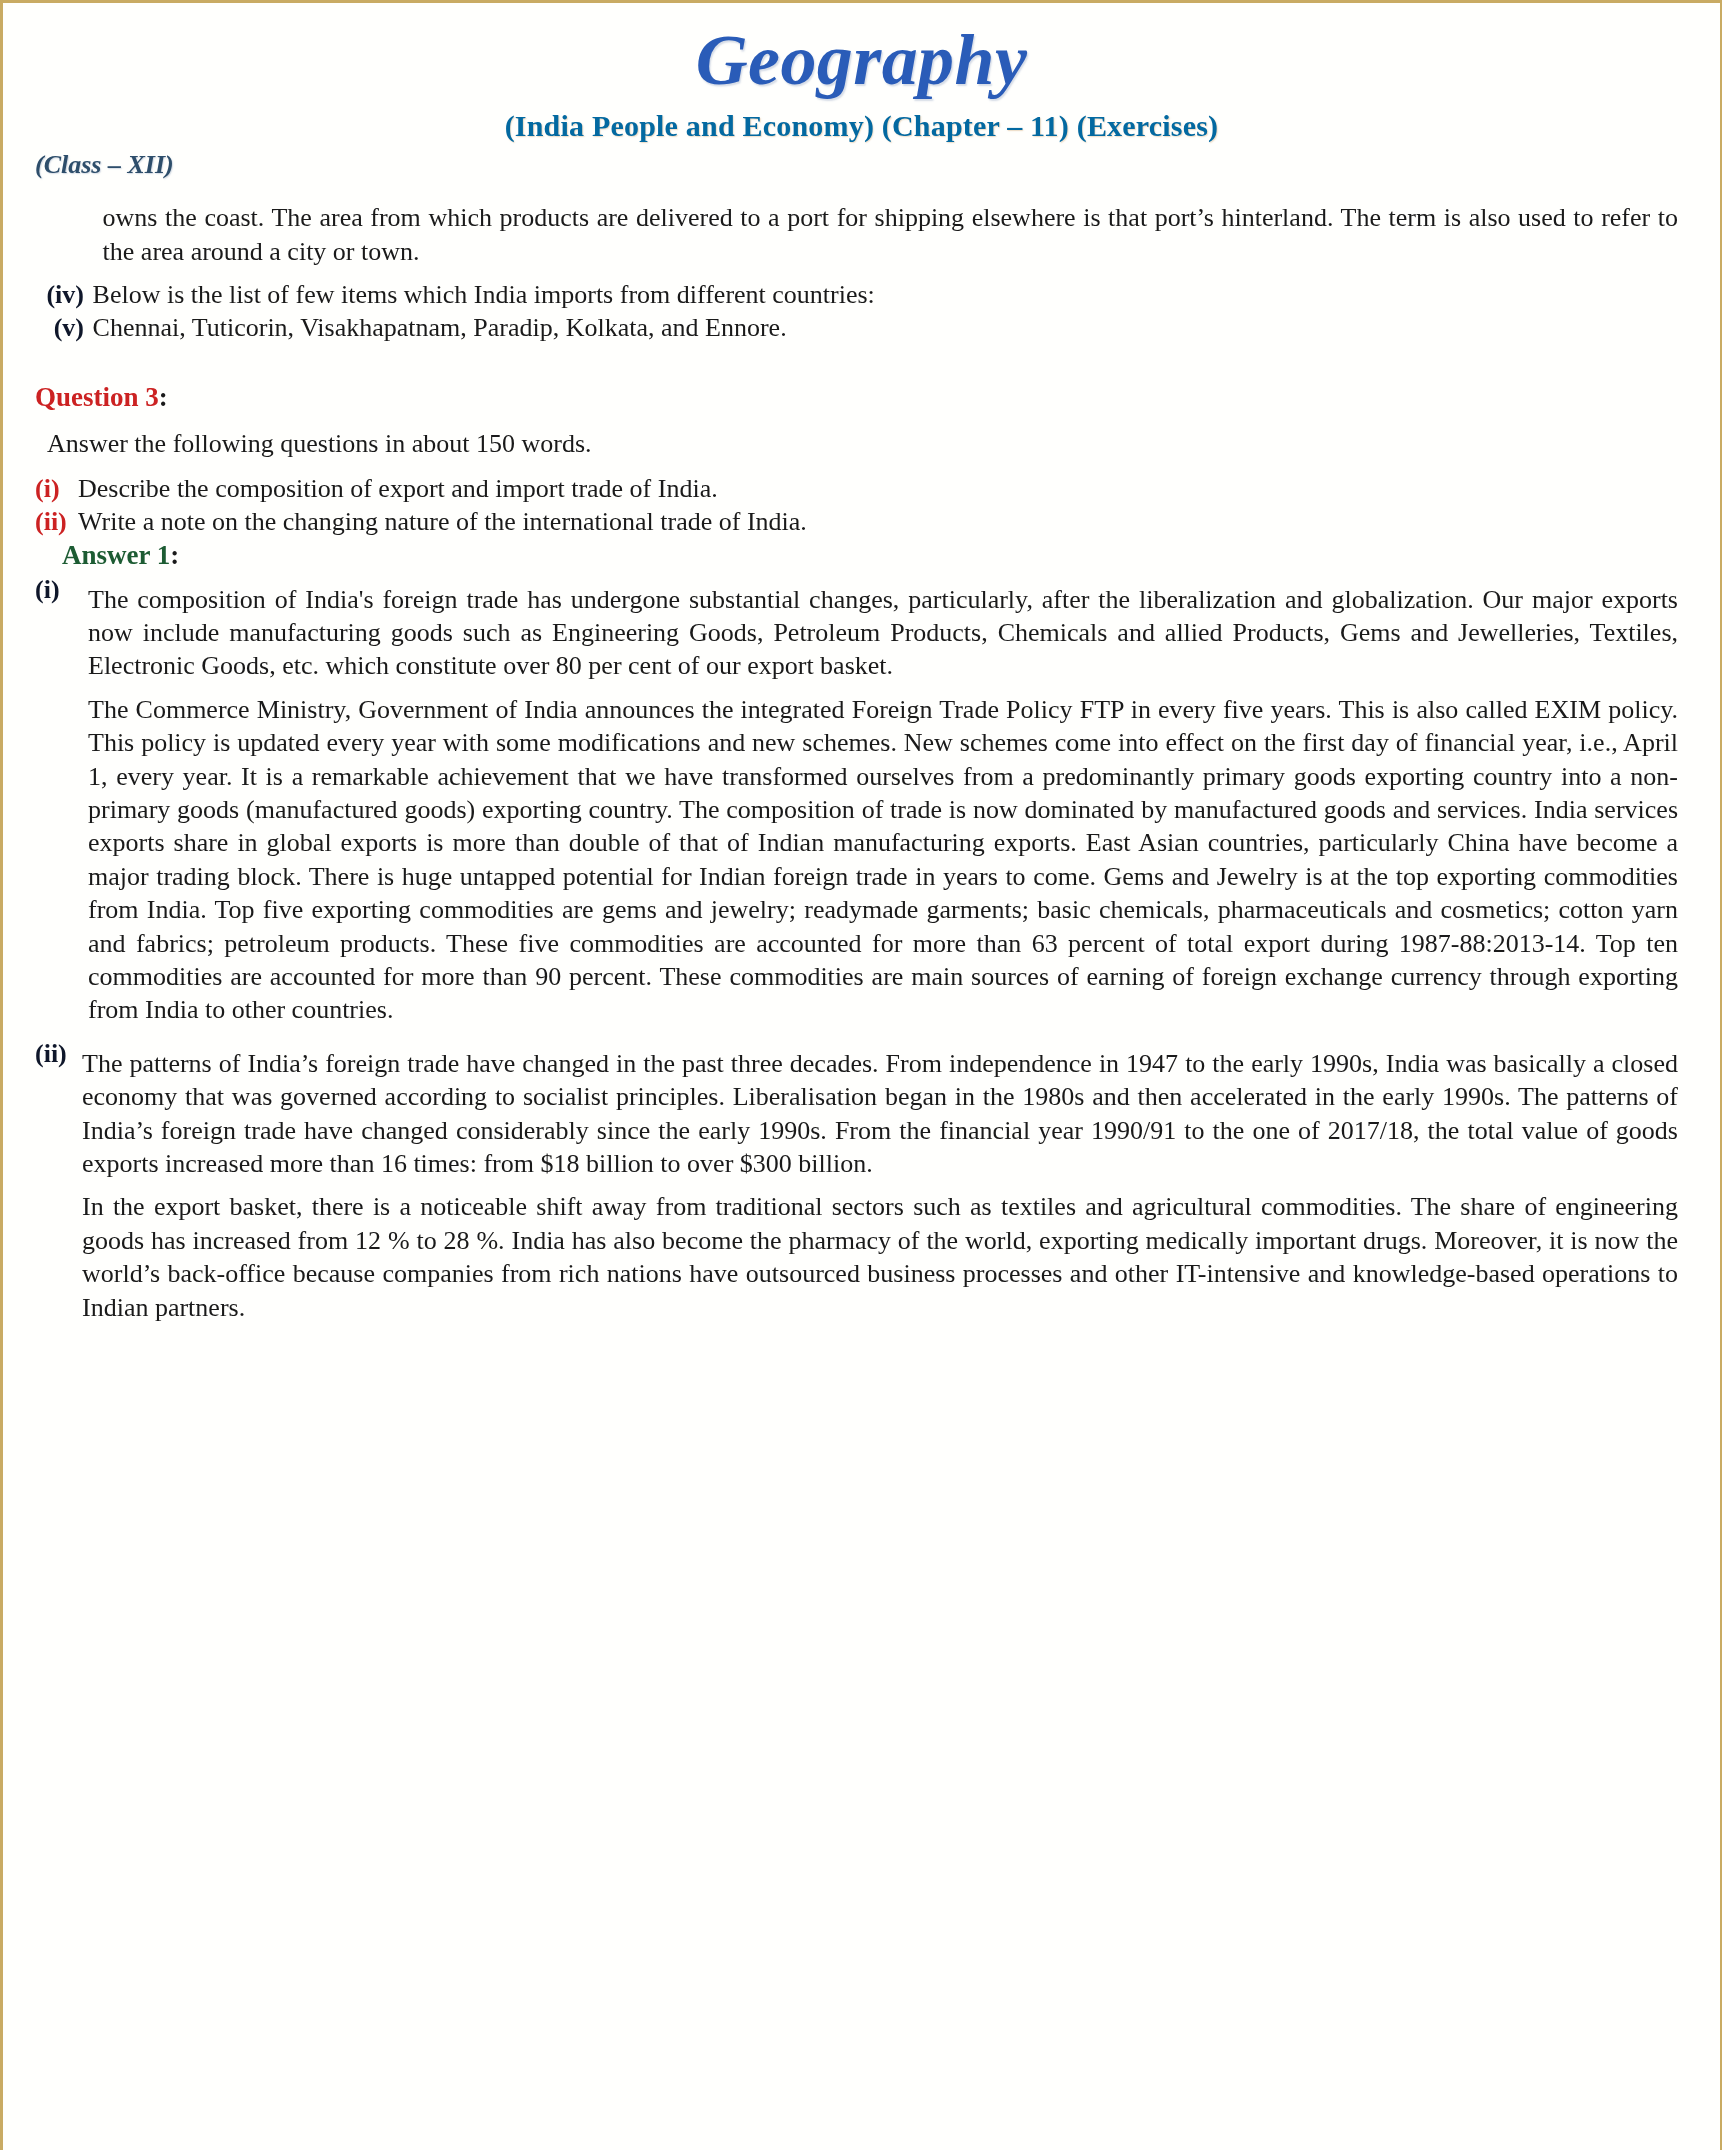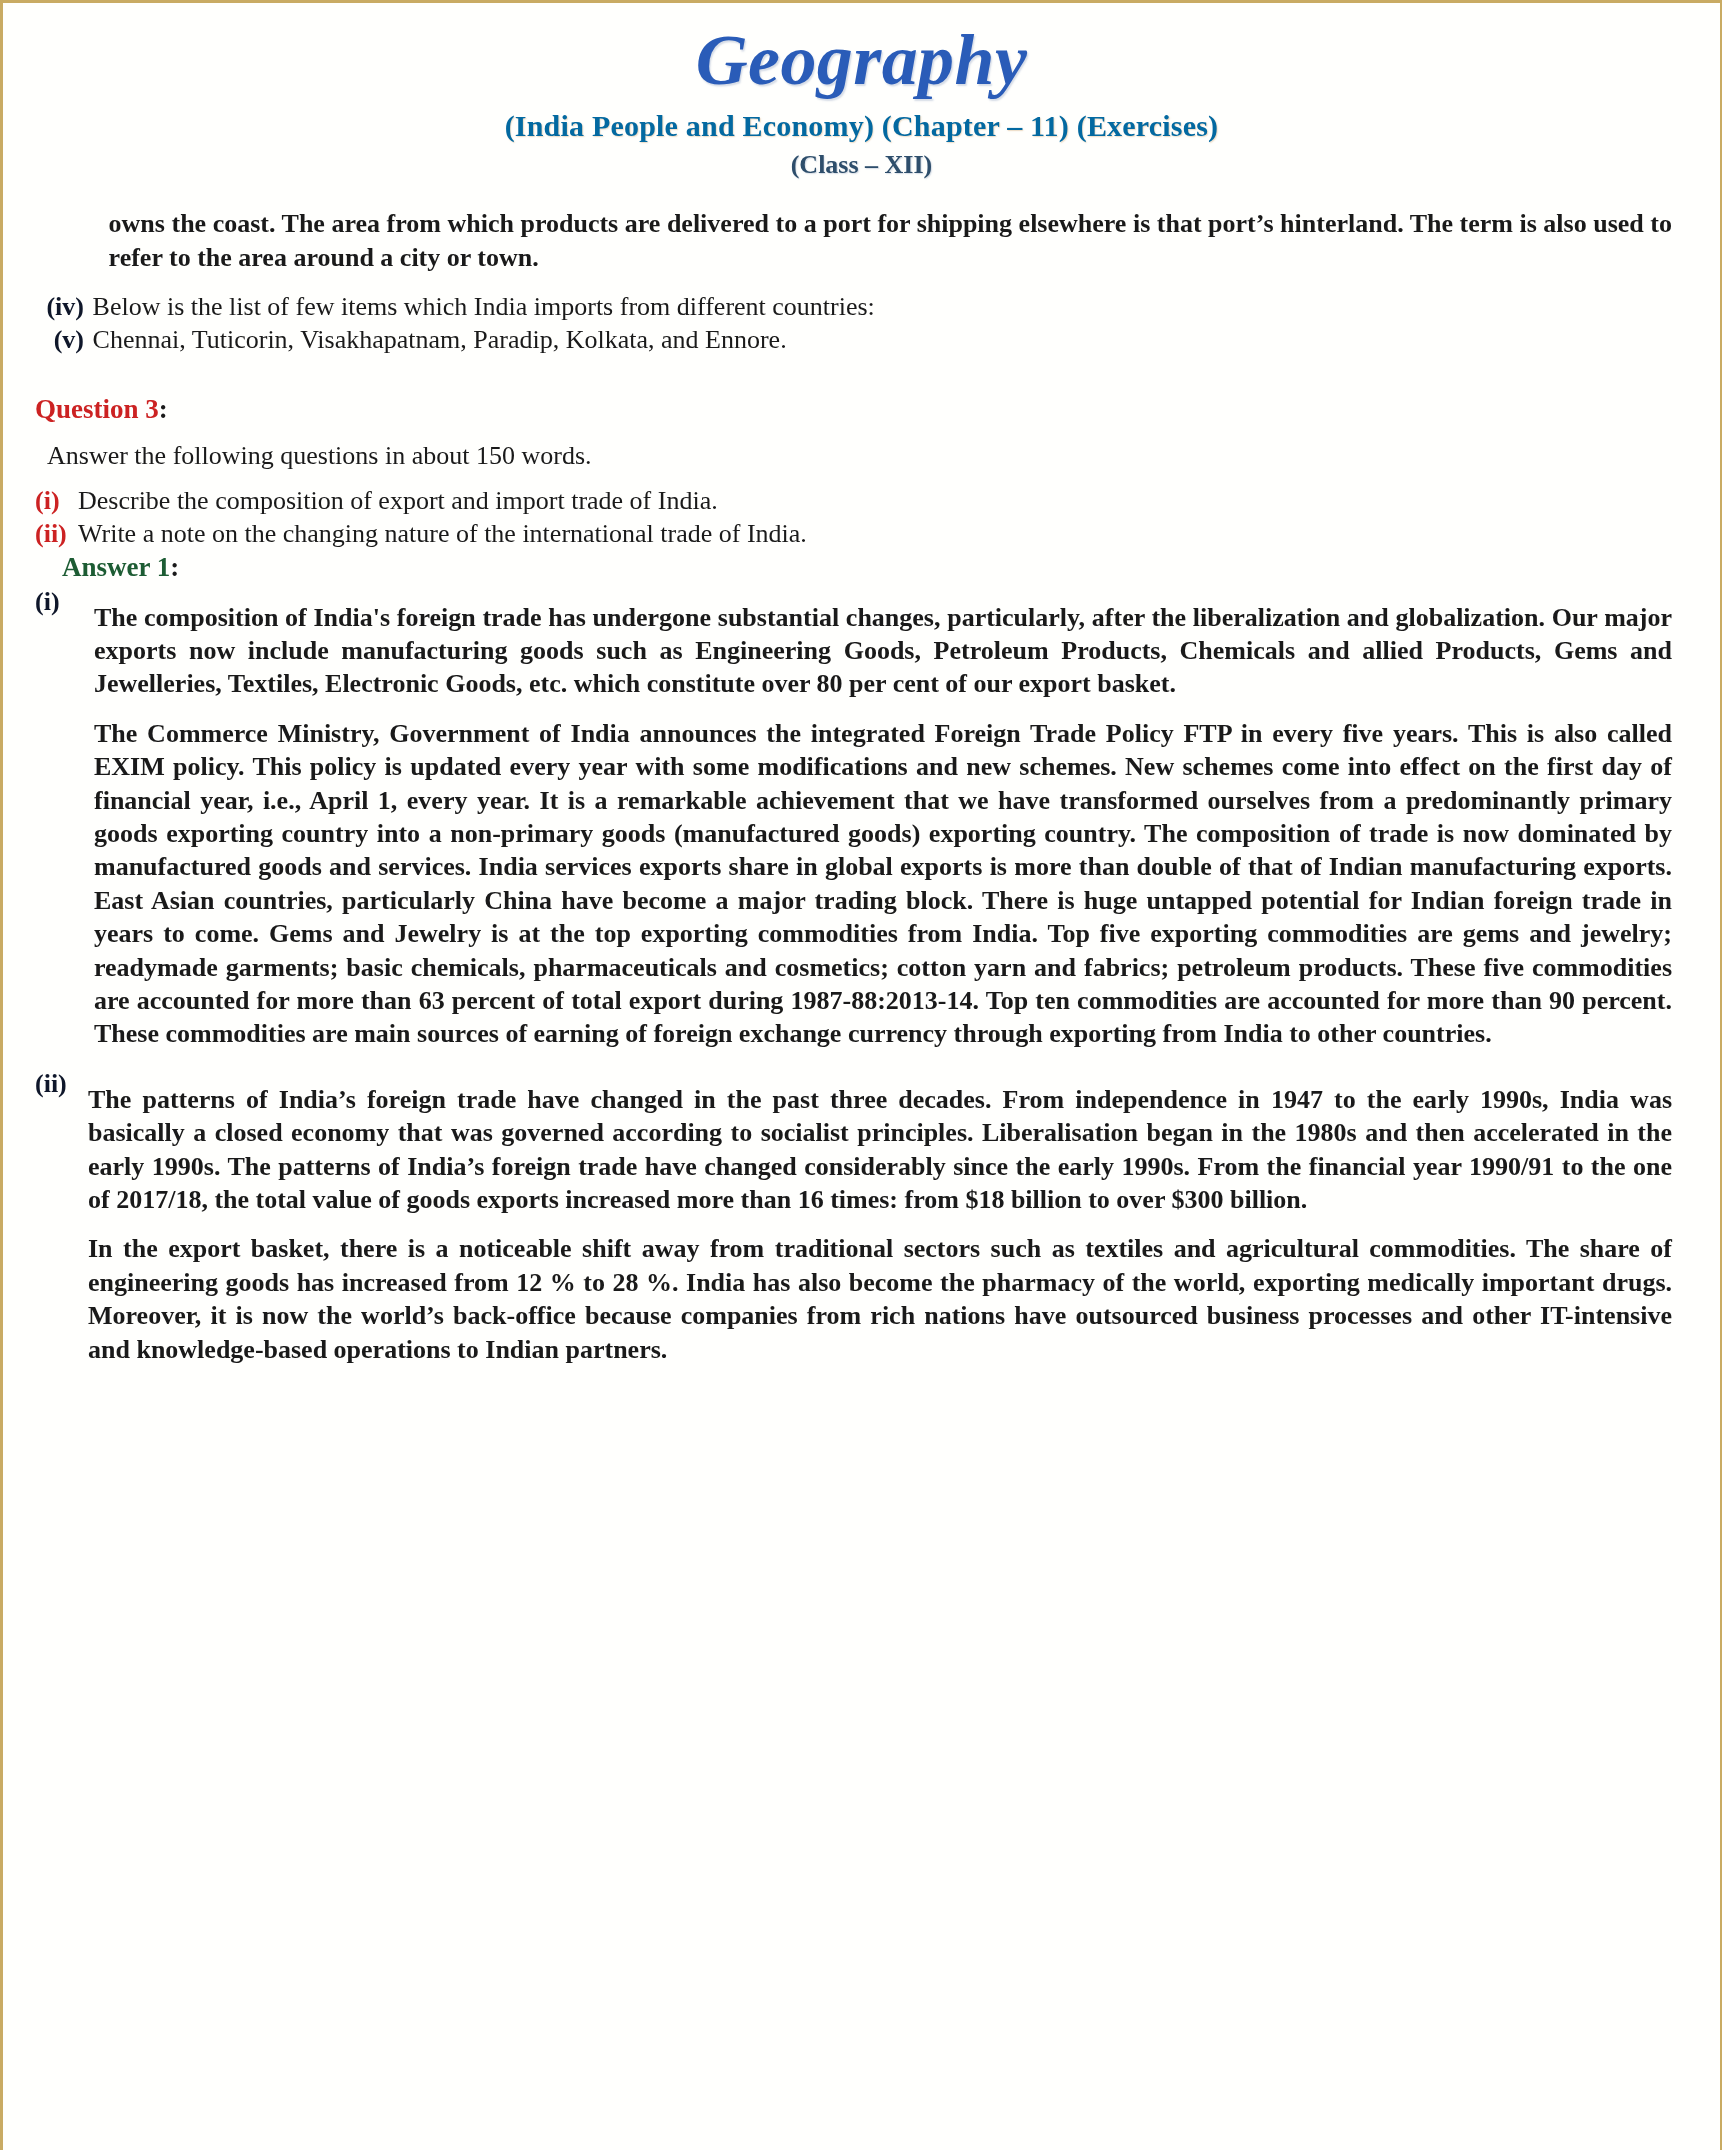--- a/index.html
+++ b/index.html
@@ -51,42 +51,42 @@
     color: #0369a1;
     font-family: "Liberation Serif", "DejaVu Serif", serif;
     font-weight: bold;
     font-size: 30px;
     line-height: 1.26;
     letter-spacing: 0.2px;
     text-shadow: 0.9px 1.3px 1.3px rgba(200,150,90,0.35);
   }
   .sub-line.second { margin-top: 0.9px; }
   .class-line {
-    text-align: center;
+    text-align: left;
     color: #2e4e6b;
     font-family: "Liberation Serif", "DejaVu Serif", serif;
     font-weight: bold;
     font-size: 26px;
     line-height: 1.3;
     margin-top: 3.4px;
     text-shadow: 0.9px 1.3px 1.3px rgba(130,150,180,0.35);
+    font-style: italic;
   }
 
   
   .body {
     margin-top: 9.5px;
     font-size: 26px;
     line-height: 1.285;
     color: #1a1a1a;
   }
   p.just {
-    margin: 16px;
+    margin: 10px;
     text-align: justify;
     text-justify: inter-word;
-    font-weight: bold;
   }
   p.left { margin: 0; text-align: left; }
 
   
   .row {
     display: flex;
     align-items: flex-start;
     margin: 0;
   }
   .marker {

